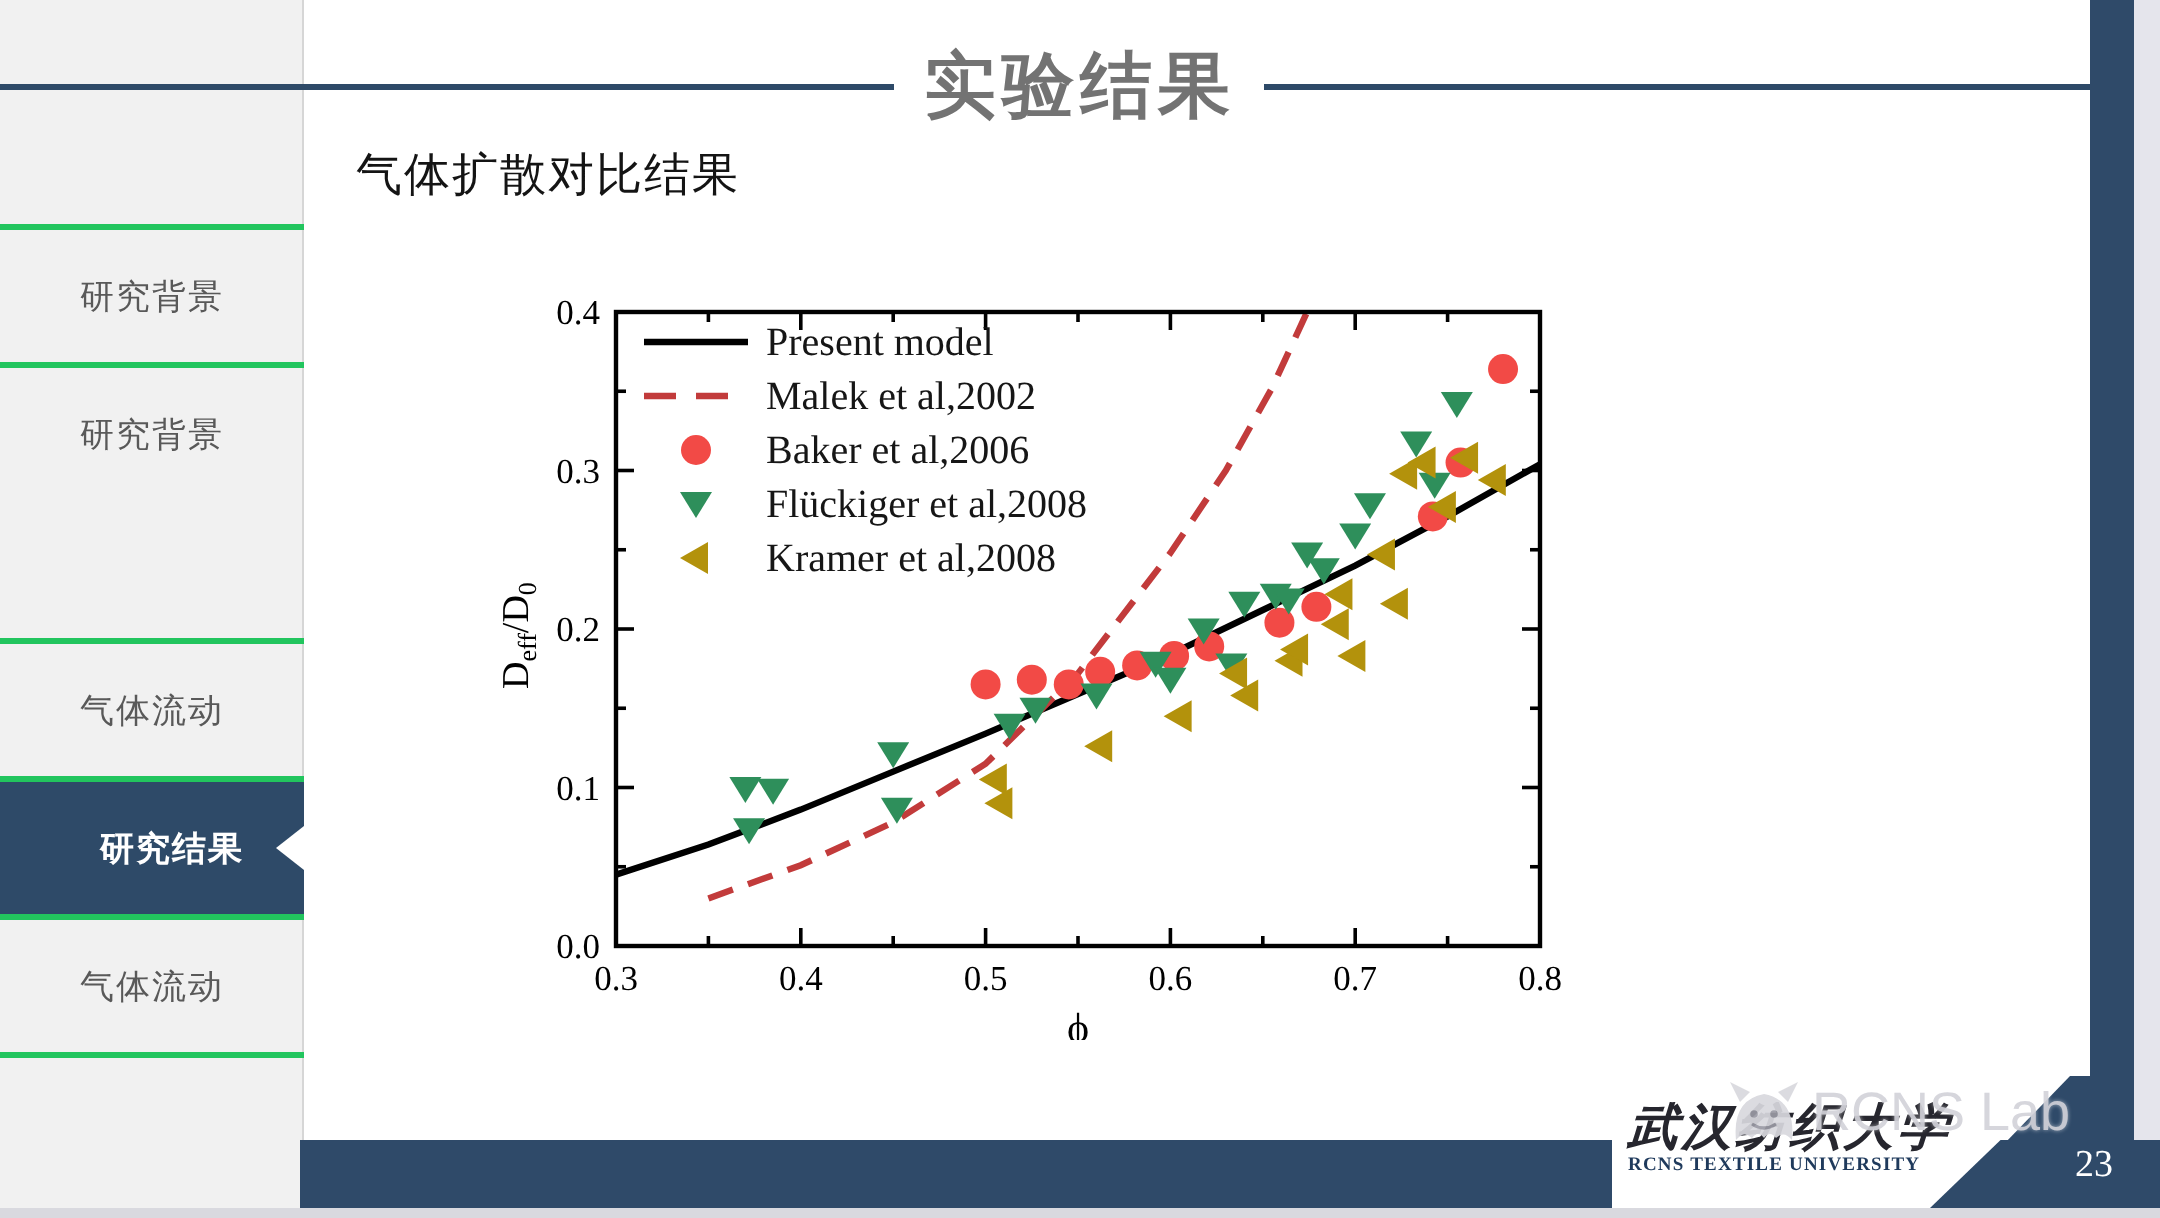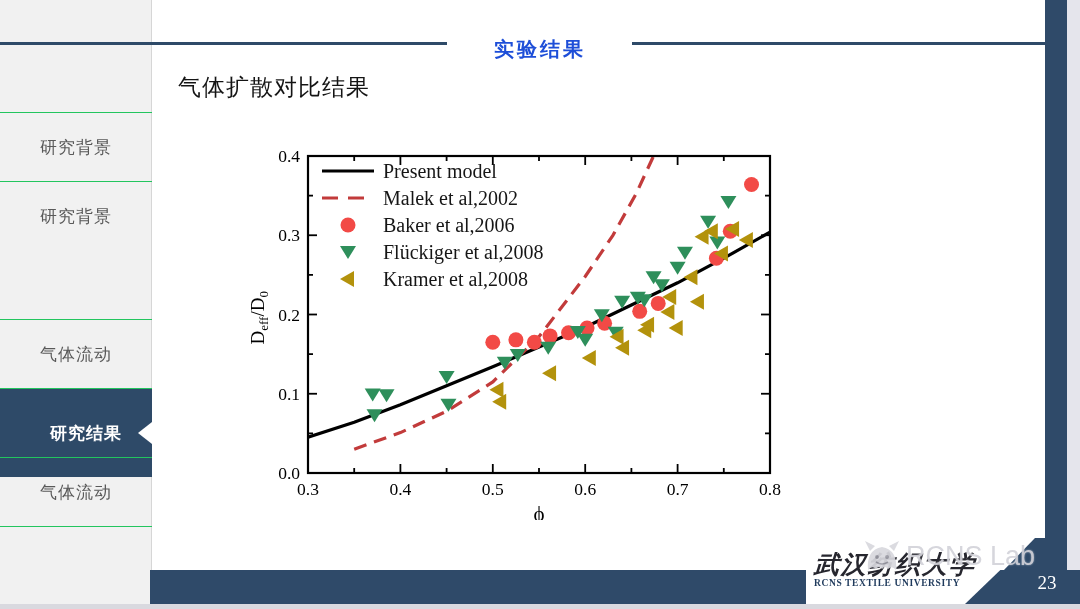--- a/index.html
+++ b/index.html
@@ -4,33 +4,33 @@
 <style>
   html,body{margin:0;padding:0;}
   body{width:1080px;height:609px;overflow:hidden;background:#ffffff;
        font-family:"Liberation Sans","DejaVu Sans",sans-serif;}
   .slide{position:relative;width:1080px;height:609px;background:#ffffff;}
 
   
   .sidebar{position:absolute;left:0;top:0;width:152px;height:604px;
            background:#f1f1f1;border-right:1px solid #d6d6d6;box-sizing:border-box;}
   .sb-cell{position:absolute;left:0;width:152px;box-sizing:border-box;
-           border-top:1px solid #22c55e;display:flex;align-items:center;justify-content:center;}
+           border-top:3px solid #22c55e;display:flex;align-items:center;justify-content:center;}
   .sb-item{font-size:17px;color:#595959;letter-spacing:1px;cursor:pointer;}
   .sb-item.active{background:#2e4a68;color:#ffffff;font-weight:bold;}
   .sb-arrow{position:absolute;right:0;top:50%;margin-top:-11px;width:0;height:0;
             border-top:11px solid transparent;border-bottom:11px solid transparent;
             border-right:14px solid #ffffff;}
 
   
   .hline{position:absolute;top:42px;height:3px;background:#2e4a68;z-index:4;}
   .hline.left{left:0;width:447px;}
   .hline.right{left:632px;width:413px;}
-  .page-title{position:absolute;left:452px;top:36px;width:176px;text-align:center;
-              font-size:20px;font-weight:bold;color:#1d4ed8;letter-spacing:3px;z-index:5;}
+  .page-title{position:absolute;left:452px;top:19px;width:176px;text-align:center;
+              font-size:36px;font-weight:bold;color:#737373;letter-spacing:3px;z-index:5;}
   .subtitle{position:absolute;left:178px;top:72px;font-size:23px;color:#141414;
             font-weight:500;letter-spacing:1px;}
 
   
   .vbar{position:absolute;left:1045px;top:0;width:22px;height:609px;background:#2f4a69;z-index:3;}
   .rstrip{position:absolute;left:1067px;top:0;width:13px;height:609px;background:#e5e5ec;z-index:3;}
   .bottombar{position:absolute;left:150px;top:570px;width:930px;height:34px;background:#2f4a69;z-index:4;}
   .bstrip{position:absolute;left:0;top:604px;width:1080px;height:5px;background:#d9d9df;z-index:6;}
   .corner{position:absolute;left:1000px;top:538px;width:67px;height:34px;background:#2f4a69;z-index:5;
           -webkit-clip-path:polygon(35px 0,67px 0,67px 34px,2px 34px);
@@ -64,21 +64,21 @@
     <div class="sb-cell" style="top:46px;height:66px;border-top:none;"></div>
     <div class="sb-cell sb-item" style="top:112px;height:69px;">
         <span>研究背景</span>
       </div>
     <div class="sb-cell sb-item" style="top:181px;height:69px;">
         <span>研究背景</span>
       </div>
     <div class="sb-cell sb-item" style="top:319px;height:69px;align-items:center;">
         <span>气体流动</span>
       </div>
-    <div class="sb-cell sb-item active" style="top:388px;height:89px;padding-left:20px;">
+    <div class="sb-cell sb-item active" style="top:388px;height:69px;padding-left:20px;">
       <span>研究结果</span>
       <span class="sb-arrow"></span>
     </div>
     <div class="sb-cell sb-item" style="top:457px;height:69px;">
         <span>气体流动</span>
       </div>
     <div class="sb-cell" style="top:526px;height:78px;"></div>
   </div>
 
   <div class="hline left"></div>

